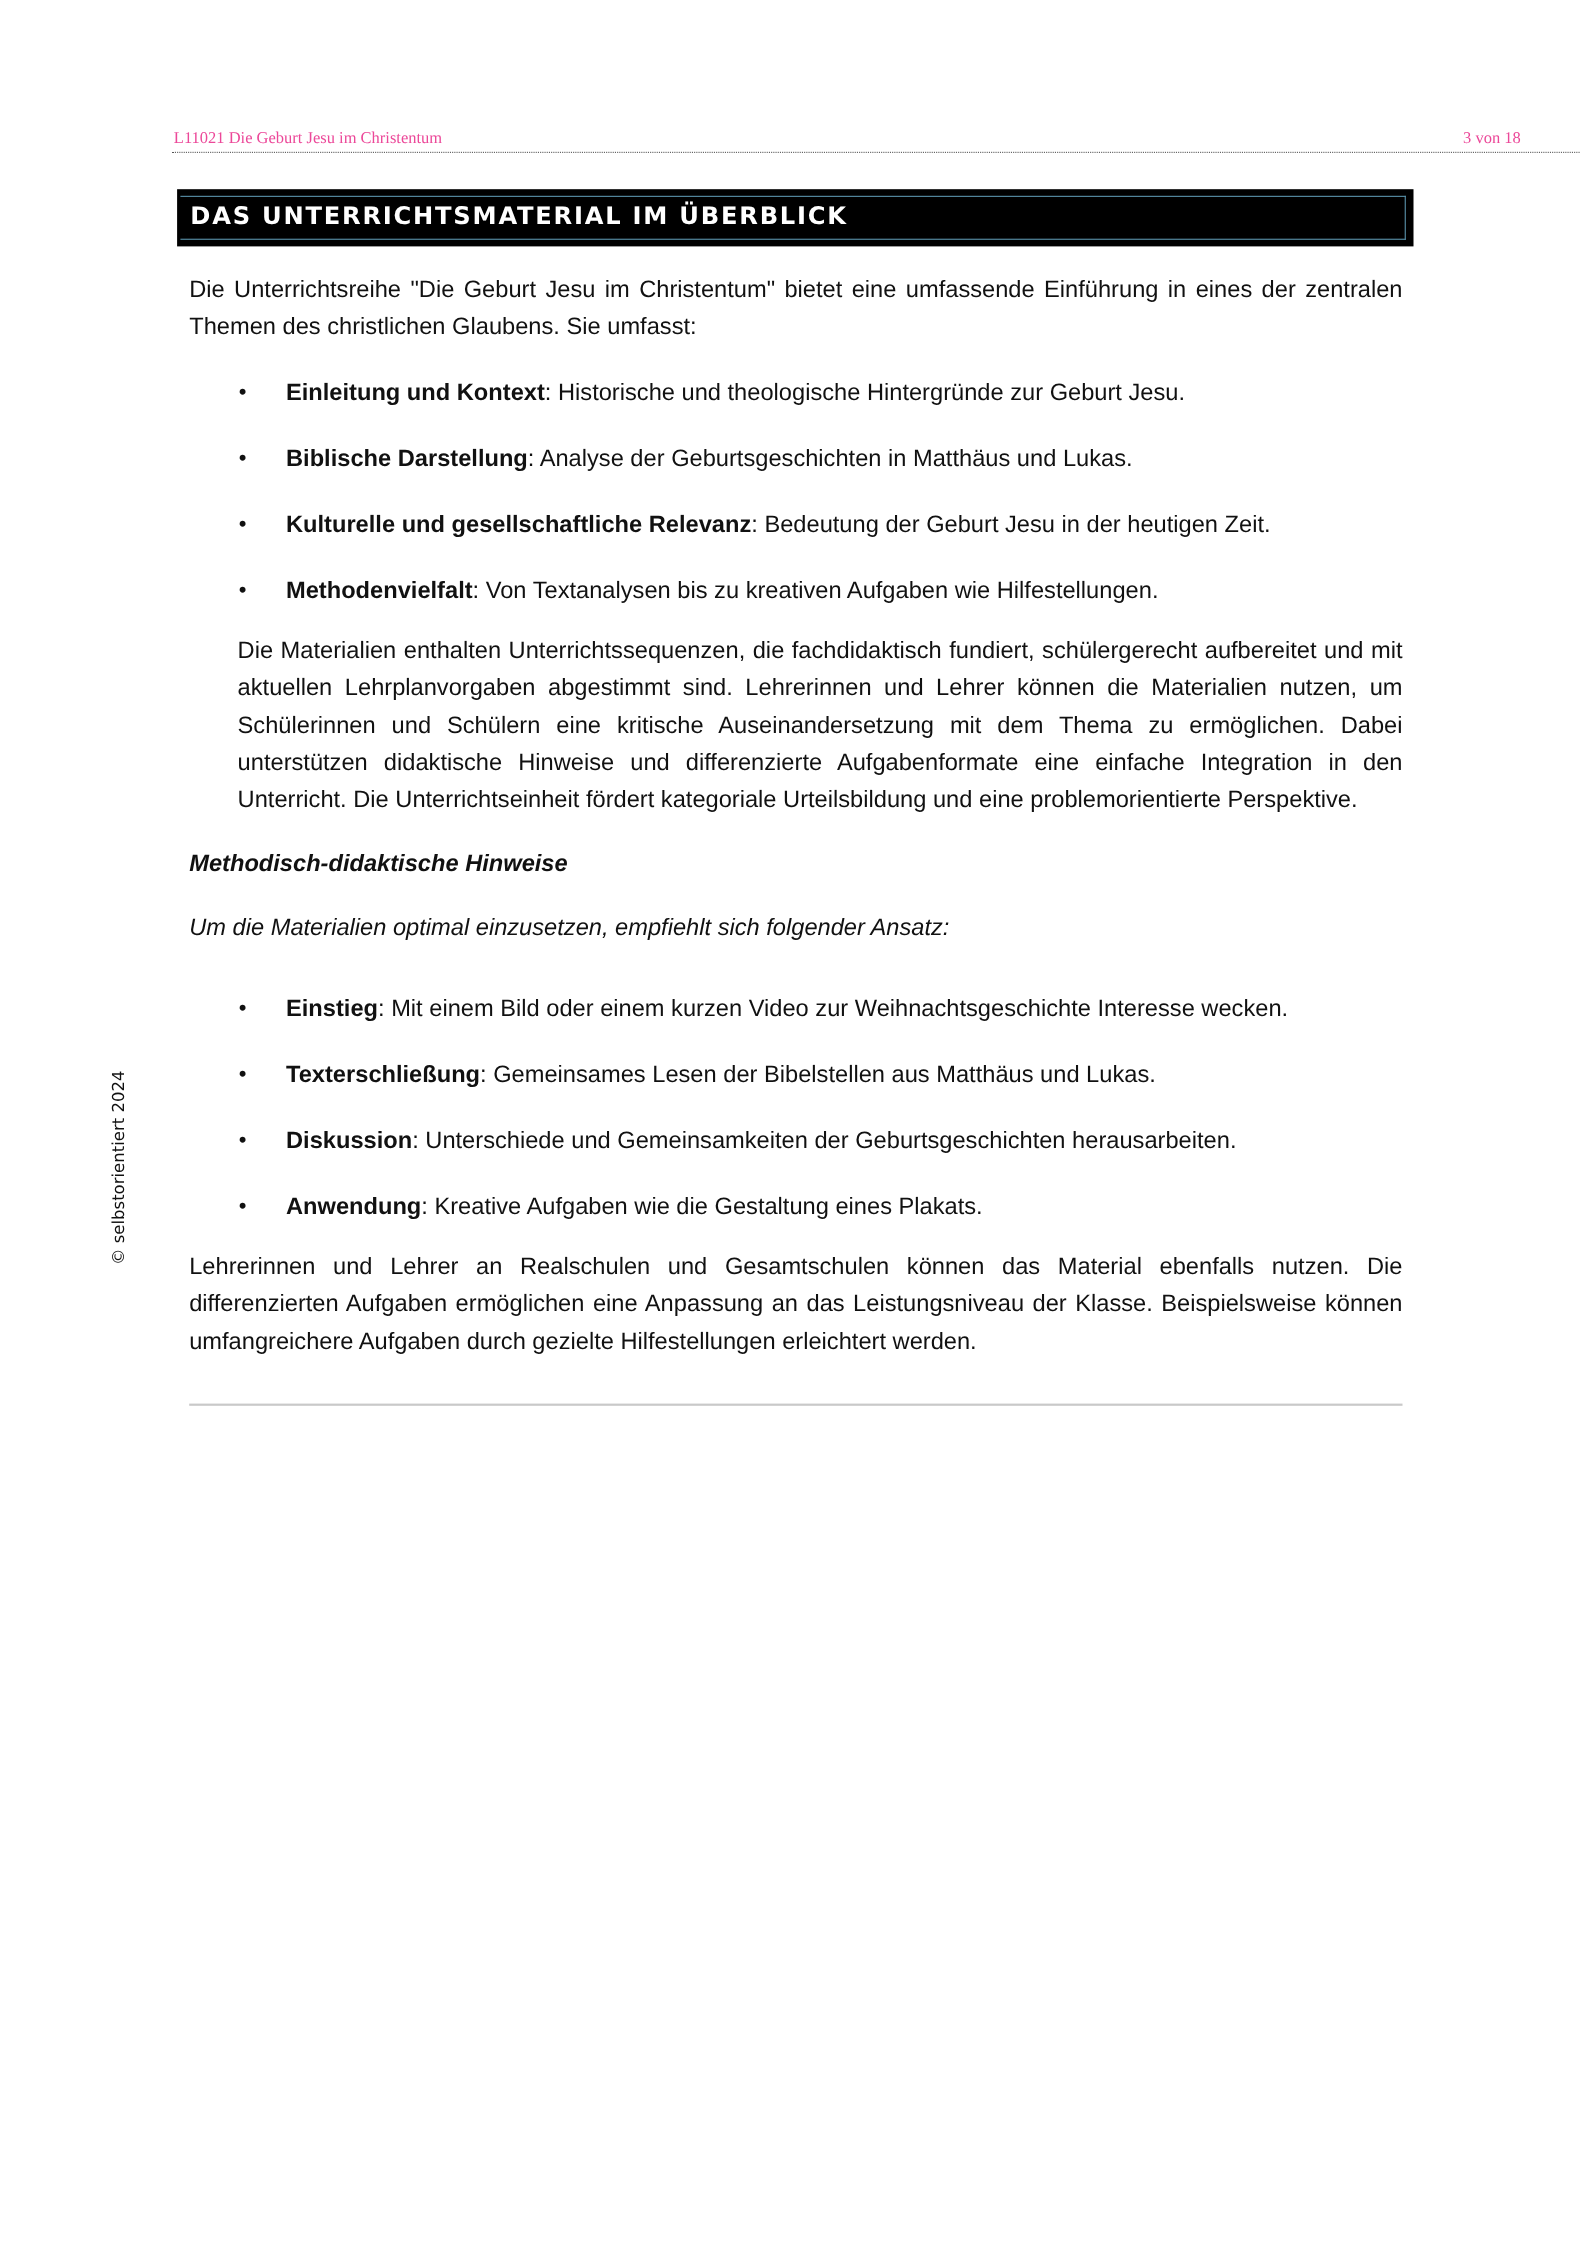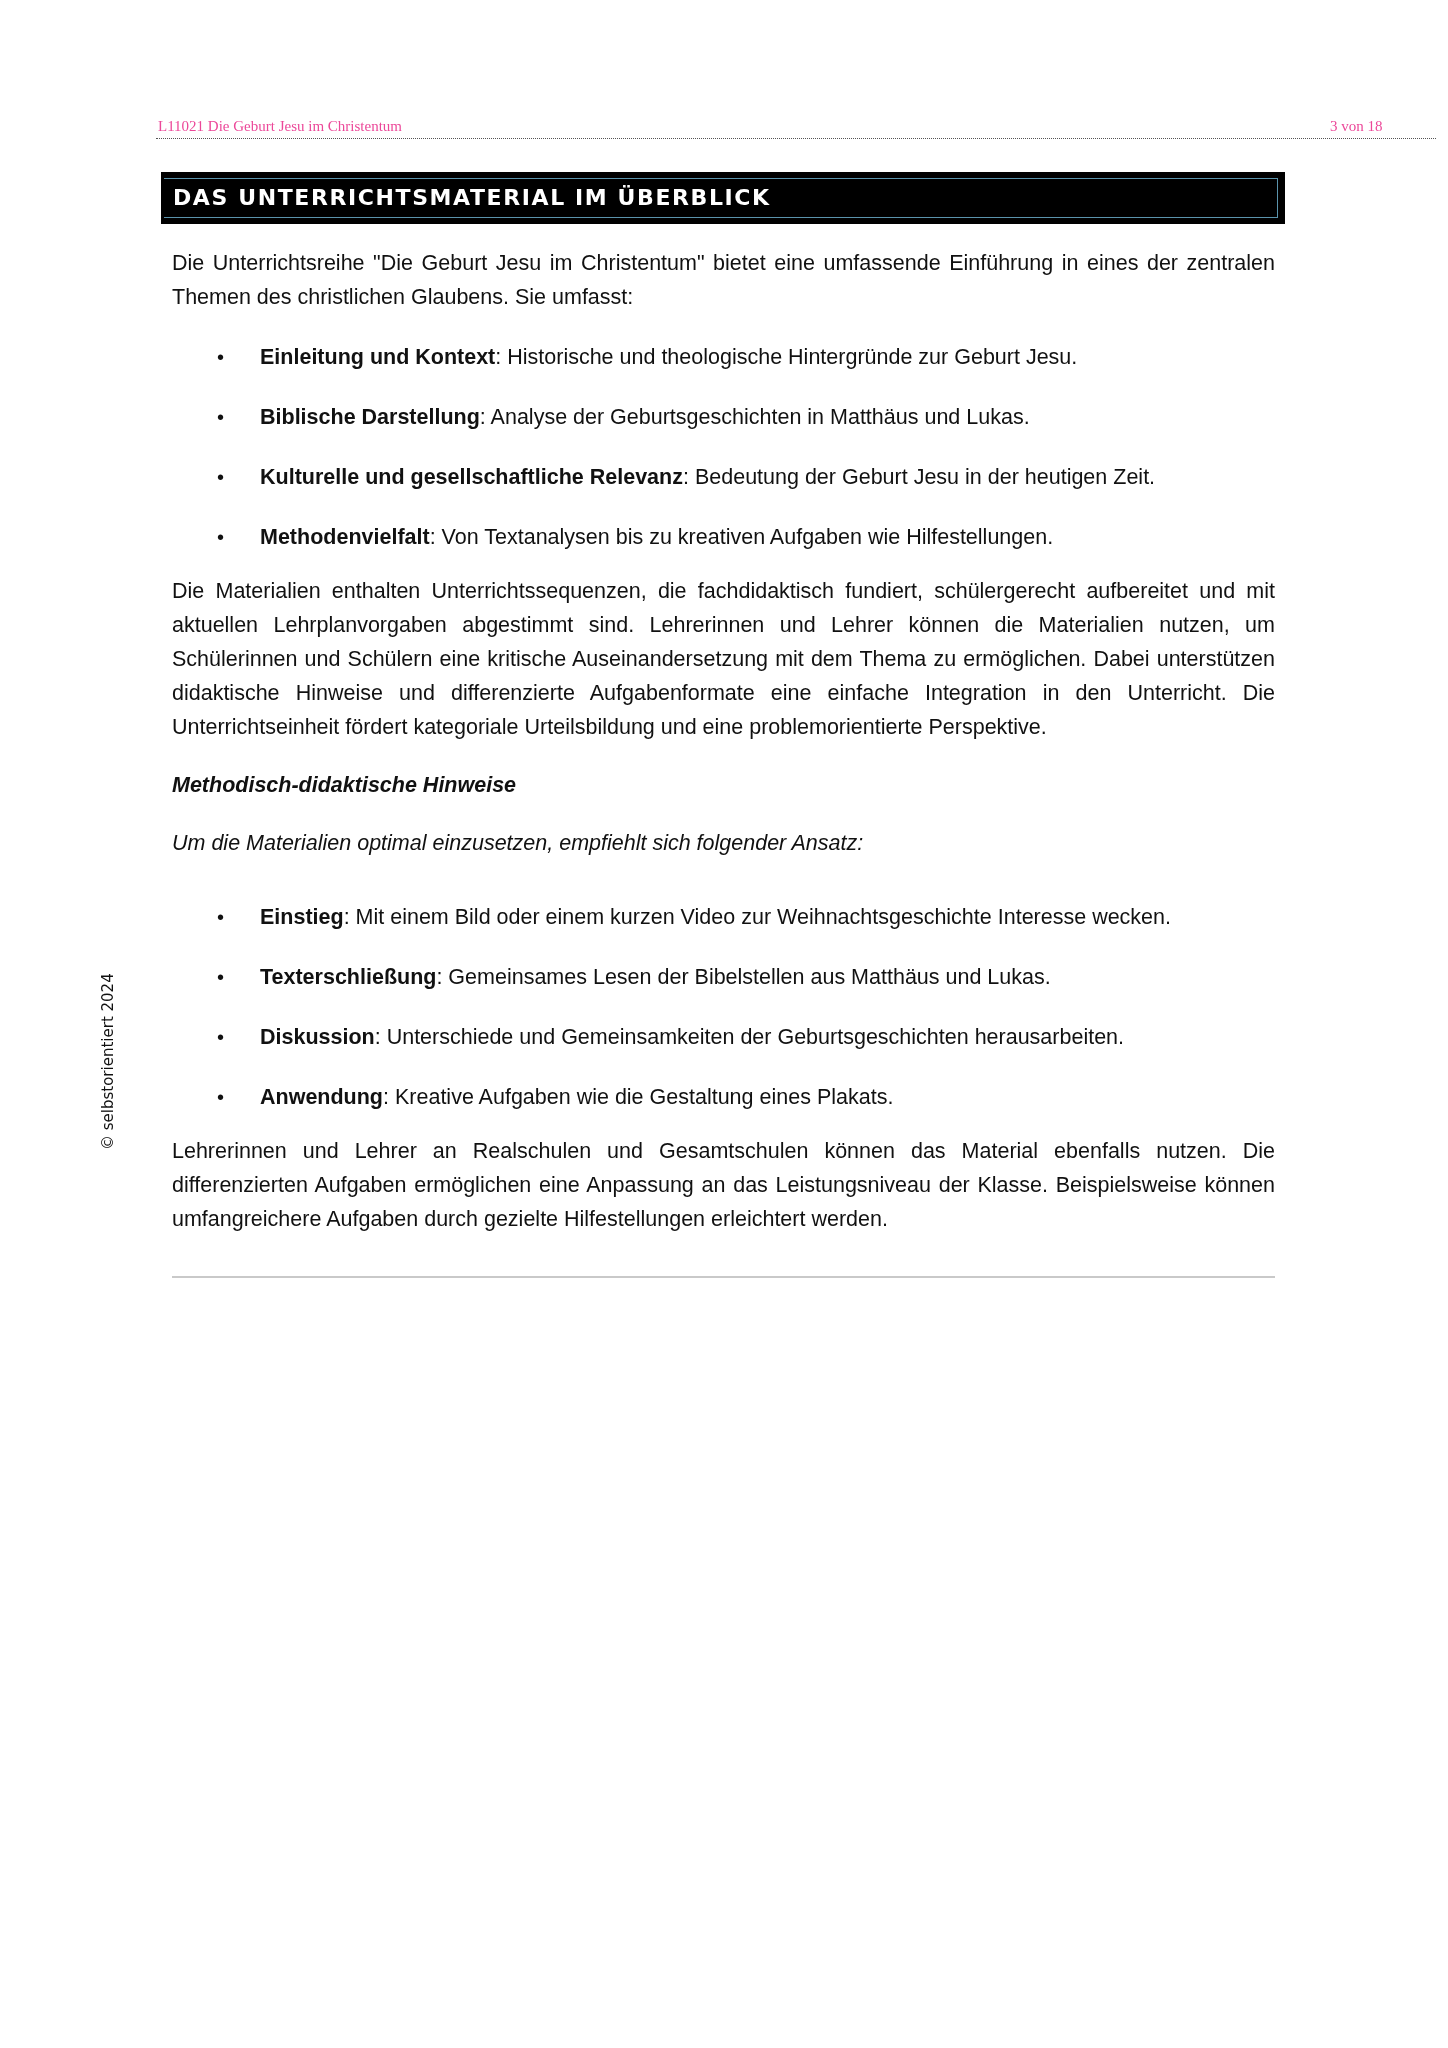--- a/index.html
+++ b/index.html
@@ -96,21 +96,21 @@
       line-height: 34px;
       white-space: nowrap;
     }
     .content ul li .bullet {
       position: absolute;
       left: 45px;
       top: 0;
       font-size: 20px;
     }
     .content ul li b { font-weight: bold; }
-    .content p.para { margin-bottom: 24px; }
+    .content p.para { margin-bottom: 24px; margin-left: 44px; }
     .content p.subheading {
       font-weight: bold;
       margin-bottom: 24px;
       font-style: italic;
     }
     .content p.lead { margin-bottom: 40px; font-style: italic; }
     .content hr {
       border: none;
       border-top: 2px solid #c9c9c9;
       margin: 40px 0 0 0;

